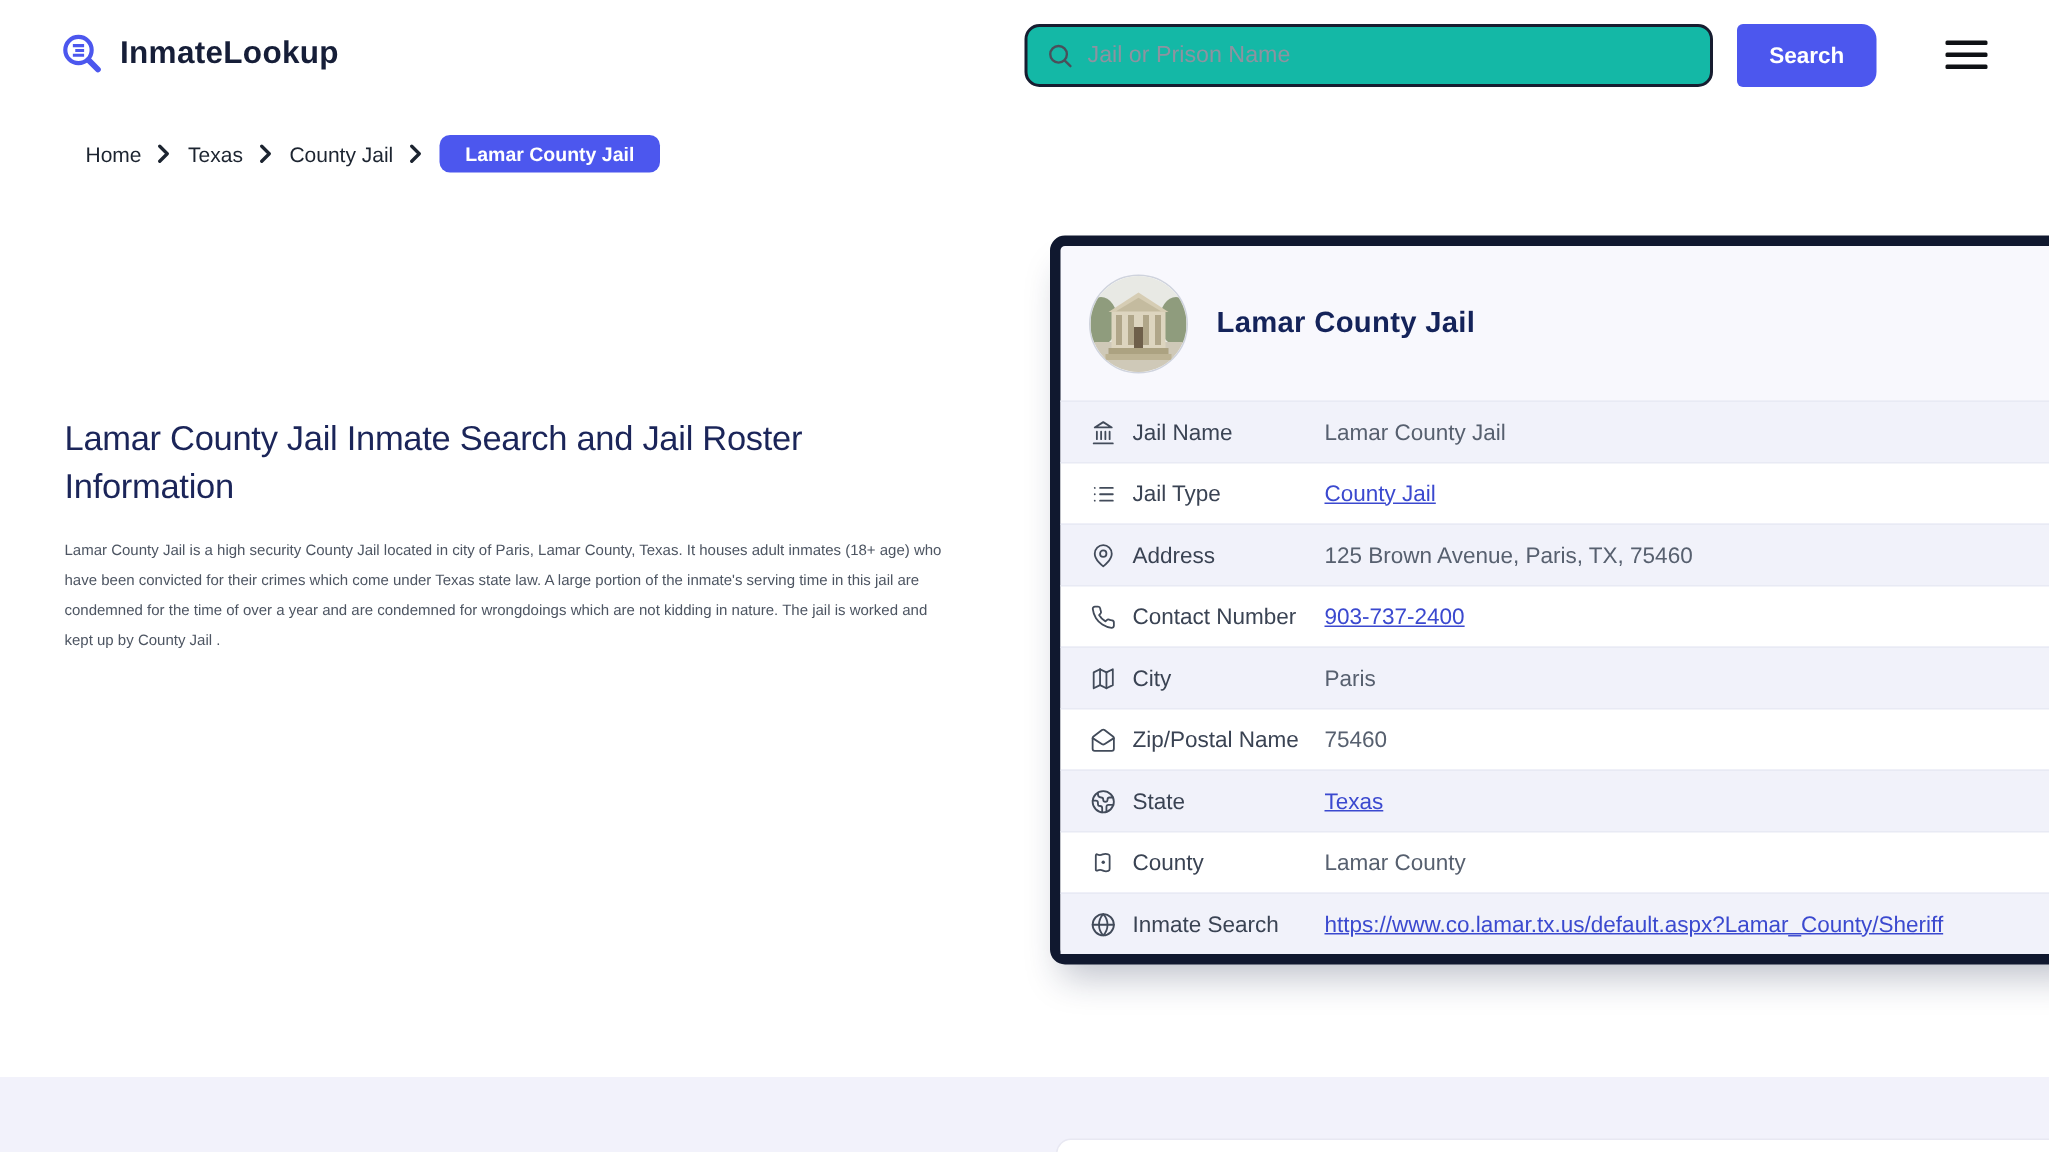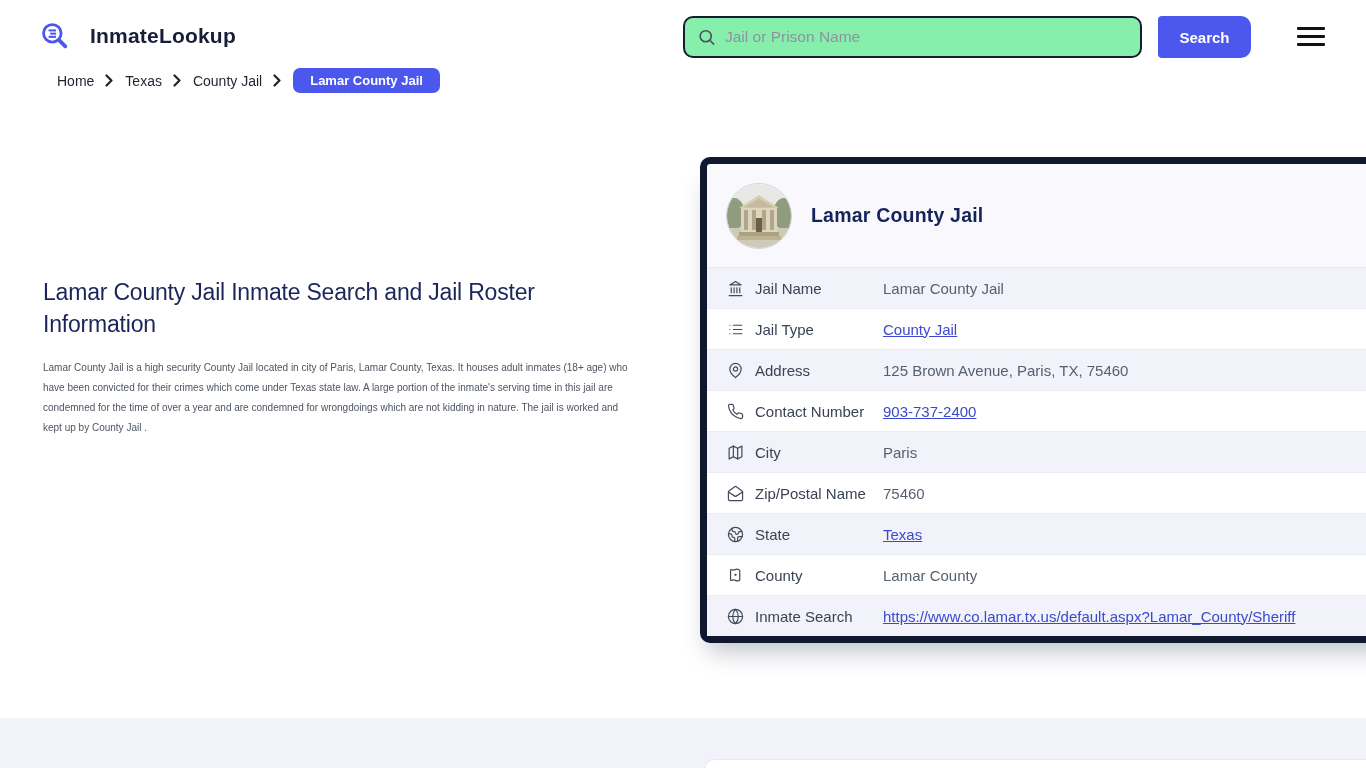--- a/index.html
+++ b/index.html
@@ -1,36 +1,36 @@
 <!DOCTYPE html>
 <html><head>
 <meta charset="utf-8">
 <style>
   html,body{margin:0;padding:0;width:1366px;height:768px;overflow:hidden;background:#ffffff;
     font-family:"Liberation Sans",sans-serif;position:relative}
 
   
-  .logo{position:absolute;left:40px;top:21px;display:flex;align-items:center;gap:20px;cursor:pointer}
+  .logo{position:absolute;left:40px;top:21px;display:flex;align-items:center;gap:10px;cursor:pointer}
   .logo-text{font-size:21px;font-weight:700;color:#161e38;letter-spacing:.2px}
 
   .searchbar{position:absolute;left:683px;top:16px;width:568px;height:42px;display:flex}
-  .search-input-wrap{flex:1;position:relative;border:2px solid #171d30;border-radius:10px;background:#86efac;
+  .search-input-wrap{flex:1;position:relative;border:2px solid #171d30;border-radius:10px;background:#14b8a6;
     display:flex;align-items:center}
   .search-input-wrap input{border:none;outline:none;background:transparent;width:100%;height:100%;
     padding-left:40px;font-size:15.5px;color:#111;font-family:inherit}
   .search-input-wrap input::placeholder{color:#8d93a0}
   .search-icon{position:absolute;left:12px;top:50%;transform:translateY(-50%);color:#4a4f5a;display:flex}
   .search-btn{width:93px;margin-left:16px;background:#4c57ee;border:none;border-radius:4px 10px 10px 4px;
     color:#fff;font-weight:700;font-size:15px;font-family:inherit;cursor:pointer}
 
   .hamburger{position:absolute;left:1297px;top:27px;width:28px;display:flex;flex-direction:column;gap:5px;cursor:pointer}
   .hamburger span{height:3px;background:#0f1115;border-radius:1px}
 
   
-  .breadcrumb{position:absolute;left:57px;top:68px;display:flex;align-items:center;gap:11px;font-size:14px}
+  .breadcrumb{position:absolute;left:57px;top:90px;display:flex;align-items:center;gap:11px;font-size:14px}
   .crumb{color:#1c2430;text-decoration:none;font-weight:500;cursor:pointer}
   .chev{display:flex;align-items:center}
   .badge{background:#4c57ee;color:#fff;font-size:13px;font-weight:700;padding:5px 17px;border-radius:7px}
 
   
   .article{position:absolute;left:43px;top:276px;width:592px}
   .article h1{font-size:23px;line-height:32px;color:#1b2559;margin:0 0 18px 0;font-weight:400;letter-spacing:-.2px}
   .article p{font-size:10px;line-height:20px;color:#4d5562;margin:0 0 16px 0}
 
   

